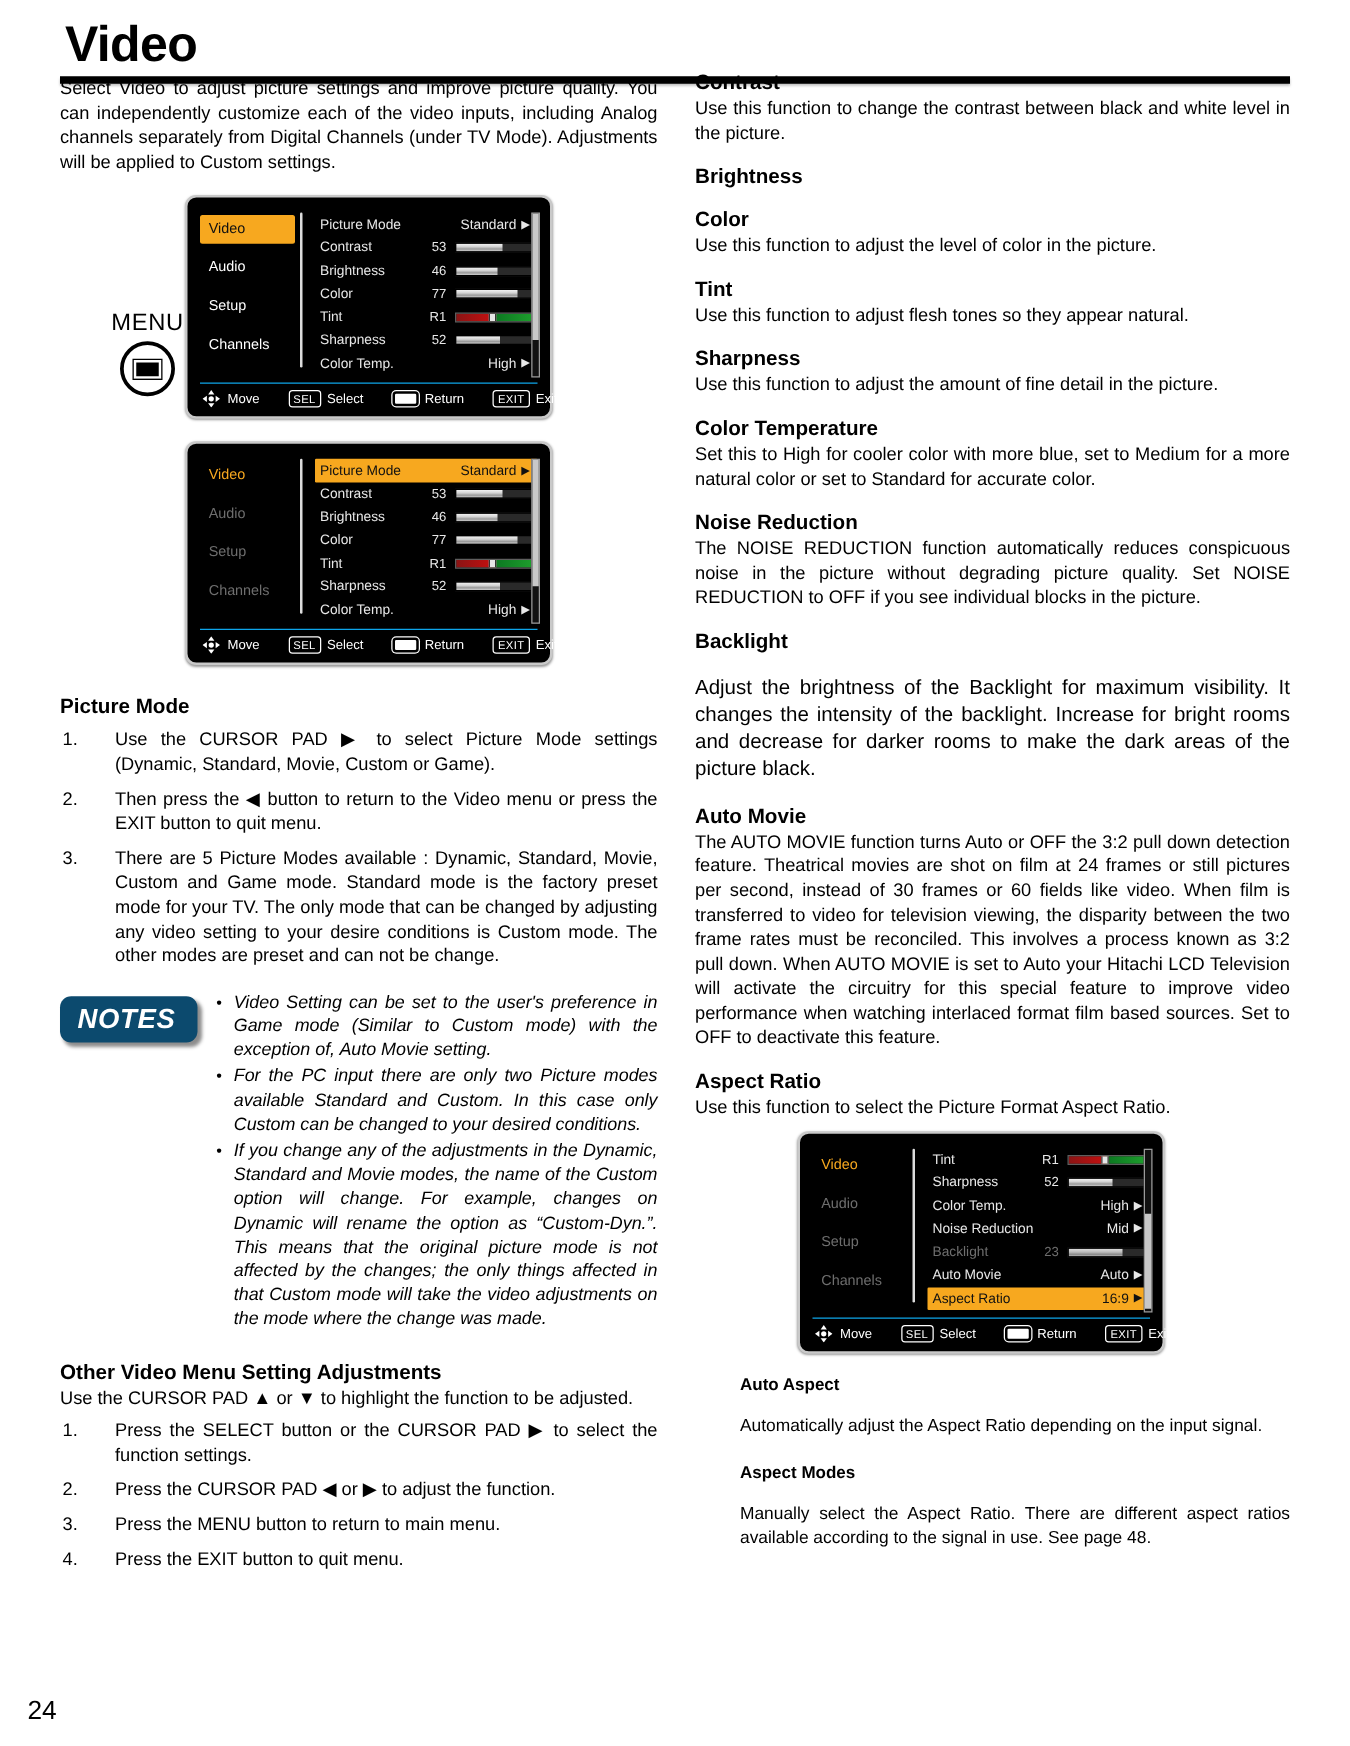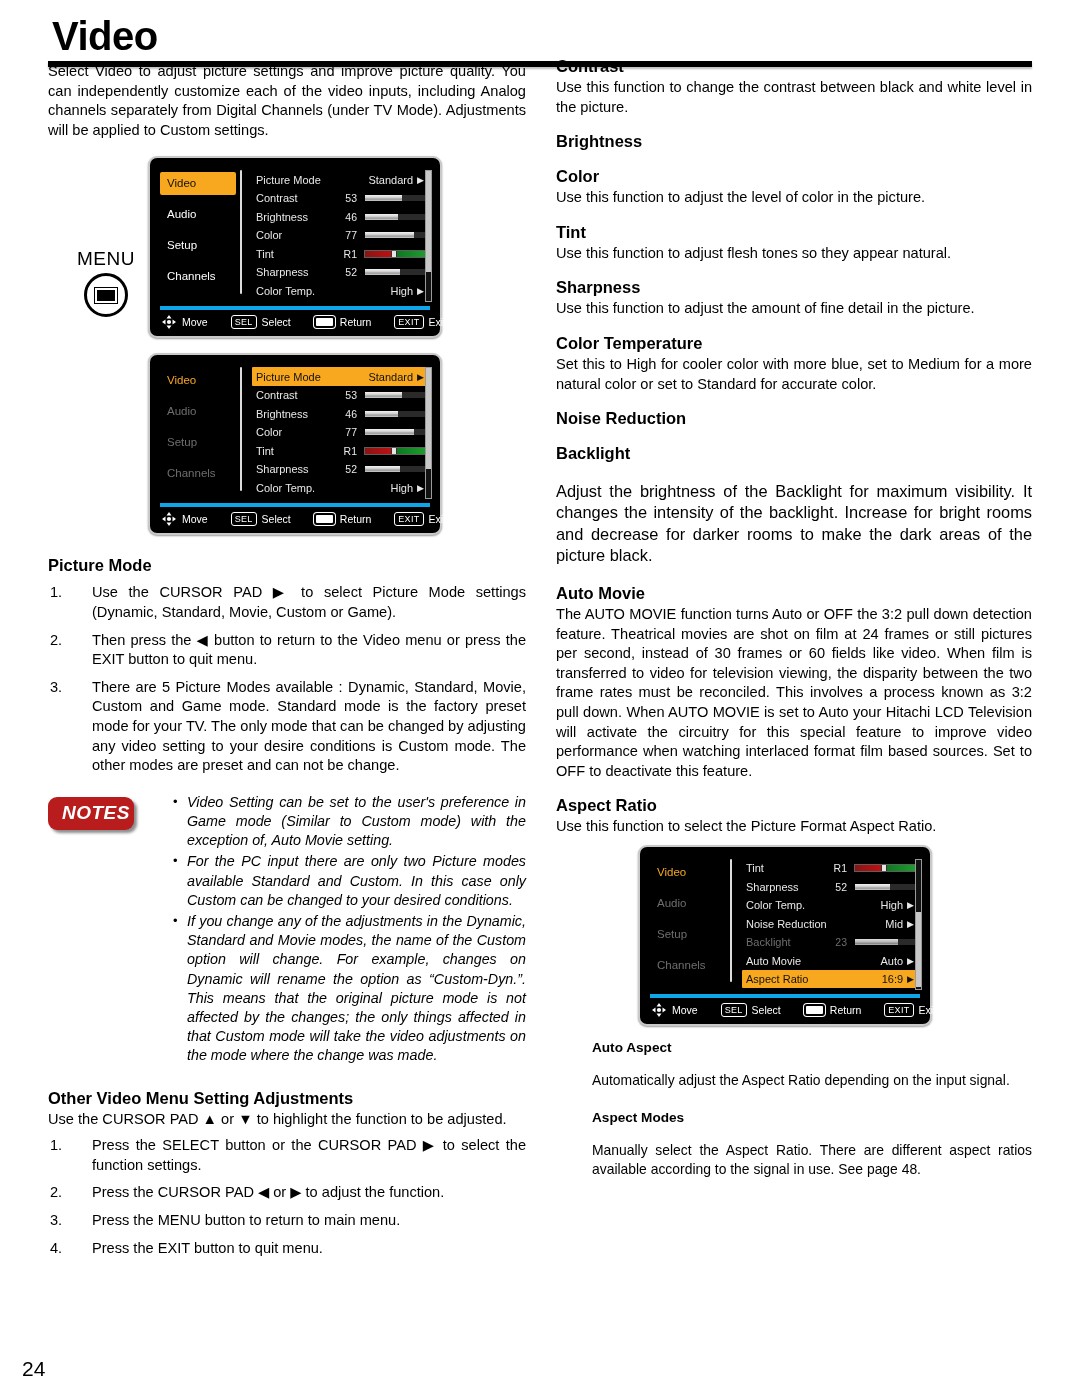--- a/index.html
+++ b/index.html
@@ -93,51 +93,51 @@
   .bar.tint .thumb {
     position:absolute; top:0; left:44%; width:6px; height:100%;
     background:#e6e6e6; border-left:1px solid #333; border-right:1px solid #333;
   }
   .osd-scroll {
     position:absolute; right:-2px; top:2px; width:7px; height:100%;
     border:1px solid #9a9a9a; background:#111;
   }
   .osd-scroll i { position:absolute; left:0; width:100%; background:#c8c8c8; display:block; }
   .osd-foot {
-    border-top:4px solid #0ea5e9; margin:6px 10px 0 10px; padding:5px 2px 7px 2px;
+    border-top:1px solid #0ea5e9; margin:6px 10px 0 10px; padding:5px 2px 7px 2px;
     display:flex; align-items:center; color:#fff; font-size:10.5px; gap:4px;
   }
   .foot-item { display:flex; align-items:center; margin-right:19px; white-space:nowrap; }
   .foot-item:last-child { margin-right:0; }
   .key {
     border:1px solid #fff; border-radius:3px; padding:0px 3px; font-size:9px;
     margin-right:5px; line-height:12px; letter-spacing:0.3px;
   }
   .key-return {
     width:21px; height:12px; background:#fff; border-radius:3px; margin-right:5px;
     border:2px solid #000; box-shadow:0 0 0 1px #fff;
   }
   .pad-icon { width:14px; height:14px; position:relative; margin-right:6px; }
   .pad-icon svg { display:block; }
 
   
-  .menu-ill { position:absolute; left:12px; top:96px; width:92px; text-align:center; }
+  .menu-ill { position:absolute; left:24px; top:96px; width:92px; text-align:center; }
   .menu-ill .mlabel { font-size:19px; letter-spacing:0.5px; font-weight:normal; }
   .menu-circle {
     width:44px; height:44px; border:3px solid #000; border-radius:50%;
     margin:3px auto 0 auto; display:flex; align-items:center; justify-content:center;
   }
   .menu-rect { width:22px; height:15px; background:#000; border:2px solid #fff; outline:1px solid #000; }
 
   
   .notes-wrap { display:flex; margin-top:10px; }
   .notes-badge-col { width:124px; flex:0 0 124px; padding-top:4px; }
   .notes-badge {
-    display:inline-block; background:#b91c1c; color:#fff; font-style:italic; font-weight:bold;
-    font-size:19px; letter-spacing:0.5px; padding:5px 4px 6px 14px; border-radius:9px;
+    display:inline-block; background:#0c4a6e; color:#fff; font-style:italic; font-weight:bold;
+    font-size:22px; letter-spacing:0.5px; padding:5px 18px 6px 14px; border-radius:9px;
     box-shadow:3px 3px 3px rgba(0,0,0,0.45);
   }
   ul.notes-list { list-style:none; margin:0; padding:0; flex:1; }
   ul.notes-list li {
     position:relative; padding-left:15px; margin-bottom:2px;
     font-size:14.3px; line-height:19.2px; font-style:italic; text-align:justify;
   }
   ul.notes-list li:before {
     content:"•"; position:absolute; left:1px; top:-1px; font-style:normal; font-size:13px;
   }
@@ -401,20 +401,21 @@
     <div class="sec-block tight">
       <h3 class="sec">Sharpness</h3>
       <p class="body">Use this function to adjust the amount of fine detail in the picture.</p>
     </div>
     <div class="sec-block tight">
       <h3 class="sec">Color Temperature</h3>
       <p class="body">Set this to High for cooler color with more blue, set to Medium for a more natural color or set to Standard for accurate color.</p>
     </div>
     <div class="sec-block tight">
       <h3 class="sec">Noise Reduction</h3>
+      <p class="body">The NOISE REDUCTION function automatically reduces conspicuous noise in the picture without degrading picture quality. Set NOISE REDUCTION to OFF if you see individual blocks in the picture.</p>
     </div>
     <div class="sec-block tight">
       <h3 class="sec">Backlight</h3>
       <p class="backlight-big">Adjust the brightness of the Backlight for maximum visibility. It changes the intensity of the backlight. Increase for bright rooms and decrease for darker rooms to make the dark areas of the picture black.</p>
     </div>
     <div class="sec-block tight">
       <h3 class="sec">Auto Movie</h3>
       <p class="body">The AUTO MOVIE function turns Auto or OFF the 3:2 pull down detection feature. Theatrical movies are shot on film at 24 frames or still pictures per second, instead of 30 frames or 60 fields like video. When film is transferred to video for television viewing, the disparity between the two frame rates must be reconciled. This involves a process known as 3:2 pull down. When AUTO MOVIE is set to Auto your Hitachi LCD Television will activate the circuitry for this special feature to improve video performance when watching interlaced format film based sources. Set to OFF to deactivate this feature.</p>
     </div>
     <div class="sec-block" style="margin-bottom:8px;">

